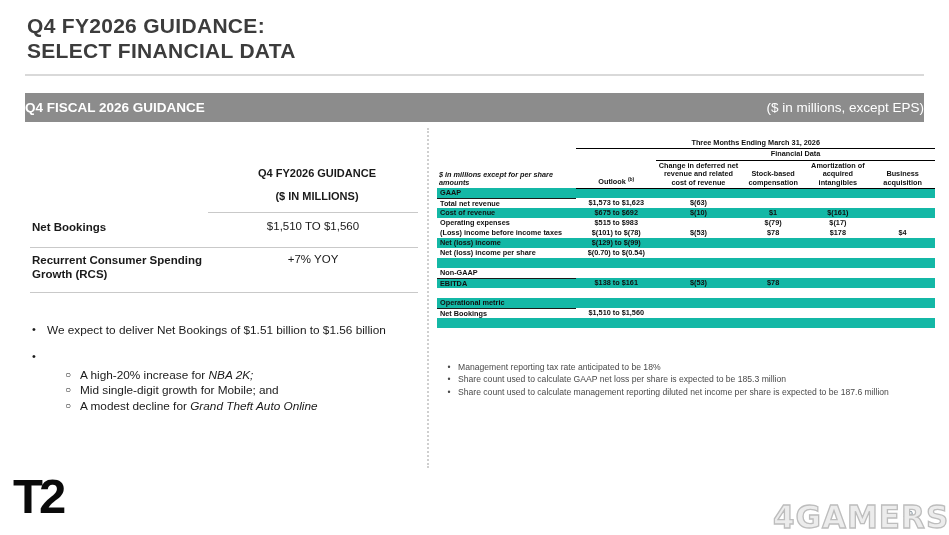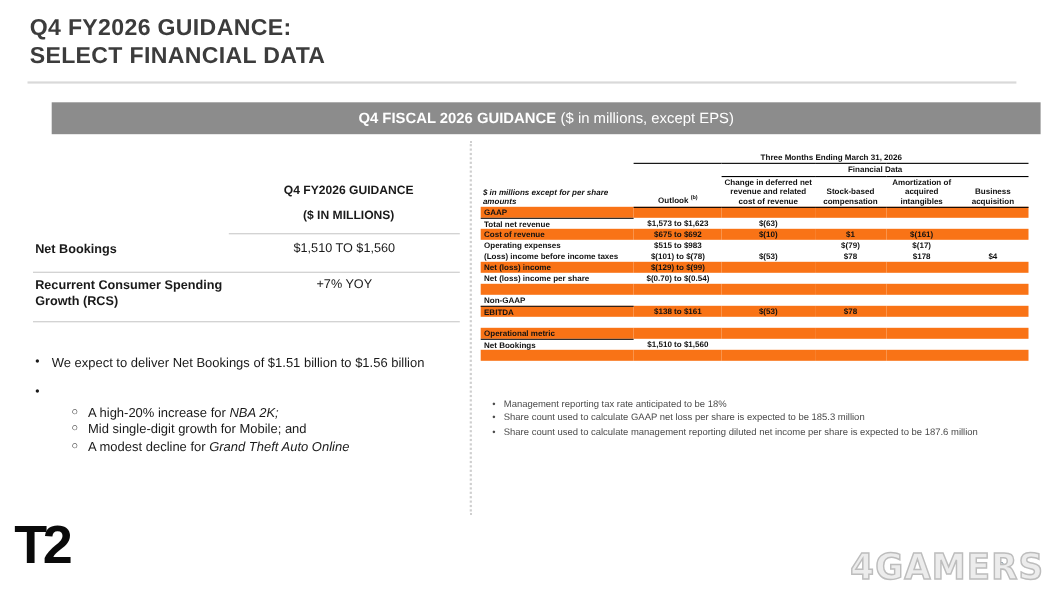--- a/index.html
+++ b/index.html
@@ -1,21 +1,21 @@
 <!DOCTYPE html>
 <html><head>
 <meta charset="utf-8">
 <style>
   * { margin:0; padding:0; box-sizing:border-box; }
   html,body { width:949px; height:535px; background:#ffffff; font-family:"Liberation Sans", sans-serif; position:relative; overflow:hidden; }
 
   .slide-title { position:absolute; left:27px; top:13px; font-size:21px; font-weight:bold; color:#3c3c3c; line-height:1.2; letter-spacing:.3px; }
   .title-rule { position:absolute; left:25px; top:74px; width:899px; height:0; border-top:2px solid #d9d9d9; }
 
-  .banner { position:absolute; left:25px; top:93px; width:899px; height:29px; background:#8c8c8c; color:#ffffff; display:flex; align-items:center; justify-content:center; font-size:13.5px;margin-left:22px; }
+  .banner { position:absolute; left:25px; top:93px; width:899px; height:29px; background:#8c8c8c; color:#ffffff; display:flex; align-items:center; justify-content:space-between; font-size:13.5px; }
   .banner b { margin-right:4px; }
 
   
   .v-divider { position:absolute; left:427px; top:128px; height:340px; width:0; border-left:2px dotted #cfcfcf; }
 
   
   .lpanel { position:absolute; left:30px; top:160px; width:388px; color:#1a1a1a; }
   .ltab-head { position:absolute; left:182px; top:2px; width:210px; text-align:center; font-size:11px; font-weight:bold; line-height:2.1; }
   .ltab-headrule { position:absolute; left:178px; top:52px; width:210px; border-top:1.5px solid #c9c9c9; }
   .lrow-label { position:absolute; left:2px; font-size:11.5px; font-weight:bold; line-height:1.25; width:175px; }
@@ -41,21 +41,21 @@
   table.fin col.c-stock { width:13%; }
   table.fin col.c-amort { width:13%; }
   table.fin col.c-biz { width:13%; }
   table.fin td, table.fin th { font-weight:bold; vertical-align:bottom; padding:1px 2px; line-height:1.15; }
   .grp-span { text-align:center; border-bottom:1.2px solid #000; }
   th.colhead { text-align:center; border-bottom:1.2px solid #000; padding-bottom:2px; }
   th.colhead-label { text-align:left; font-style:italic; padding-bottom:2px; }
   sup { font-size:5px; }
   tr.body-row { height:10px; }
   tr.body-row td { vertical-align:middle; padding:0 2px; }
-  tr.shaded { background:#f97316; }
+  tr.shaded { background:#14b8a6; }
   td.rlabel { text-align:left; padding-left:3px !important; }
   td.rval { text-align:center; }
   tr.section td.rlabel { border-bottom:1px solid #1a1a1a; }
 
   .footnotes { position:absolute; left:440px; top:361px; width:500px; font-size:8.6px; color:#4a4a4a; }
   .footnote { display:flex; line-height:1.45; }
   .footnote .mark { width:18px; text-align:center; flex:none; }
 
   
   .t2-logo { position:absolute; left:13px; top:468px; font-size:49px; font-weight:900; letter-spacing:-4px; color:#0a0a0a; font-family:Liberation Sans, sans-serif; }

